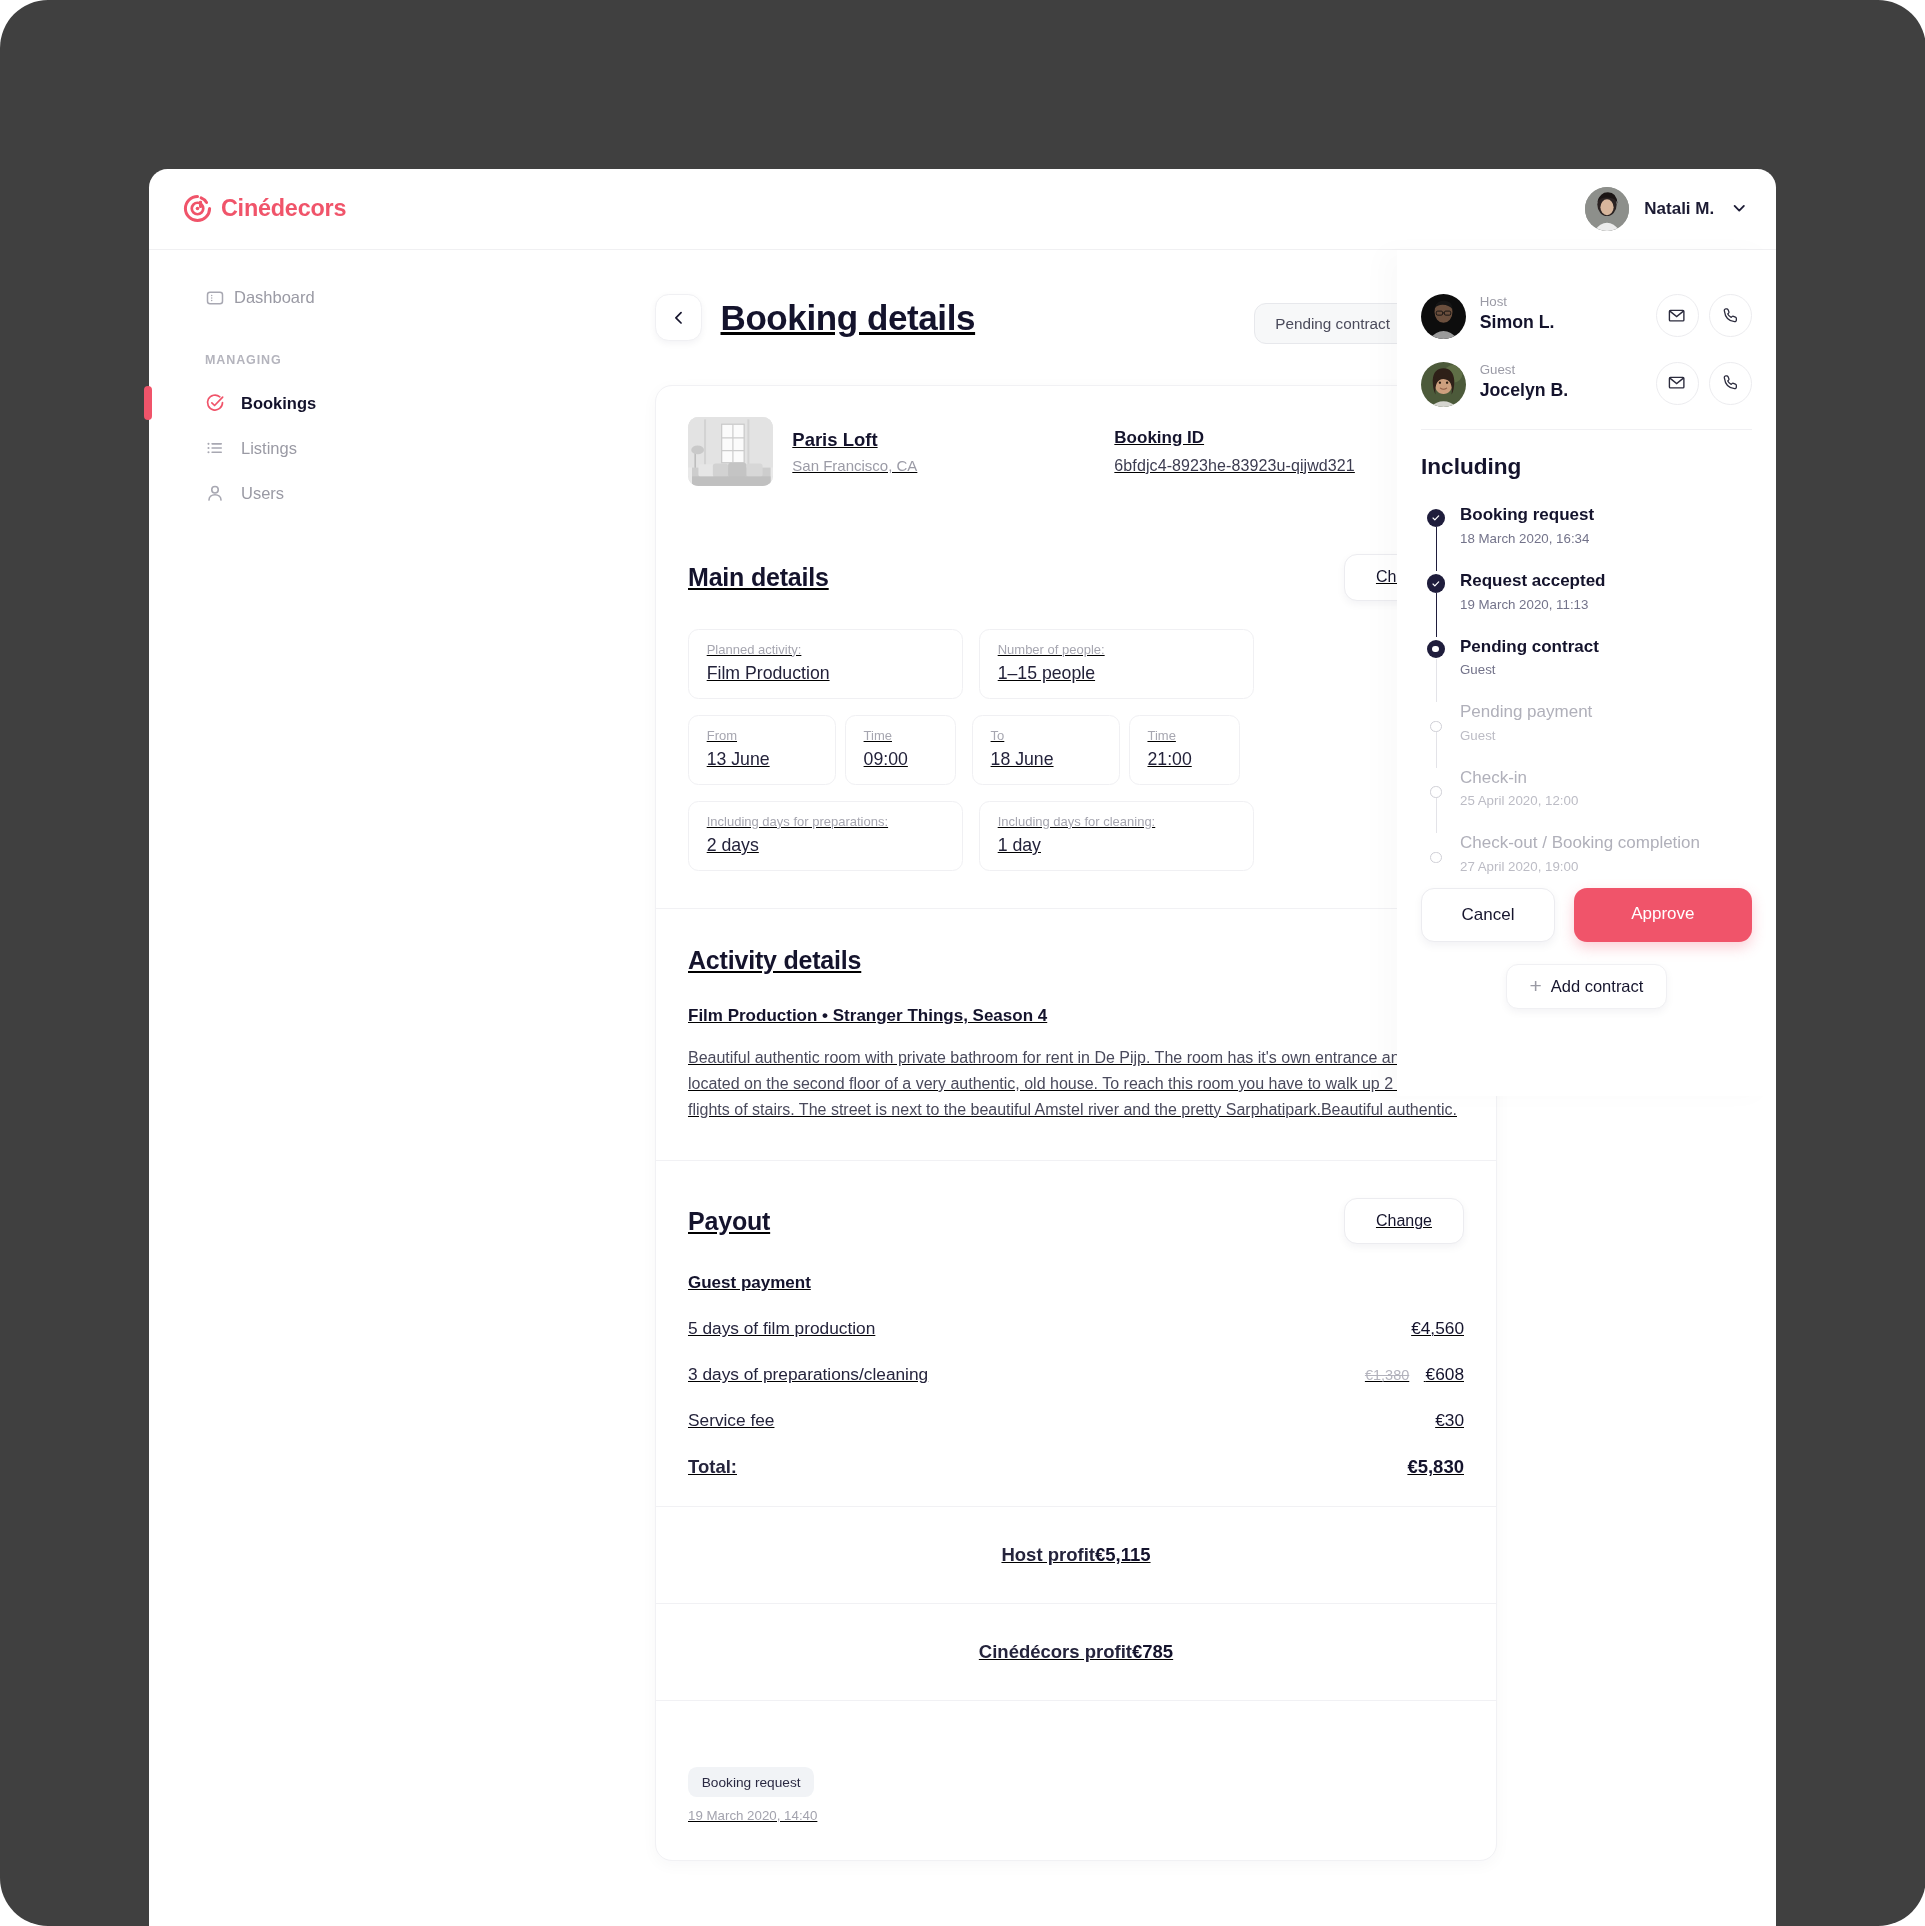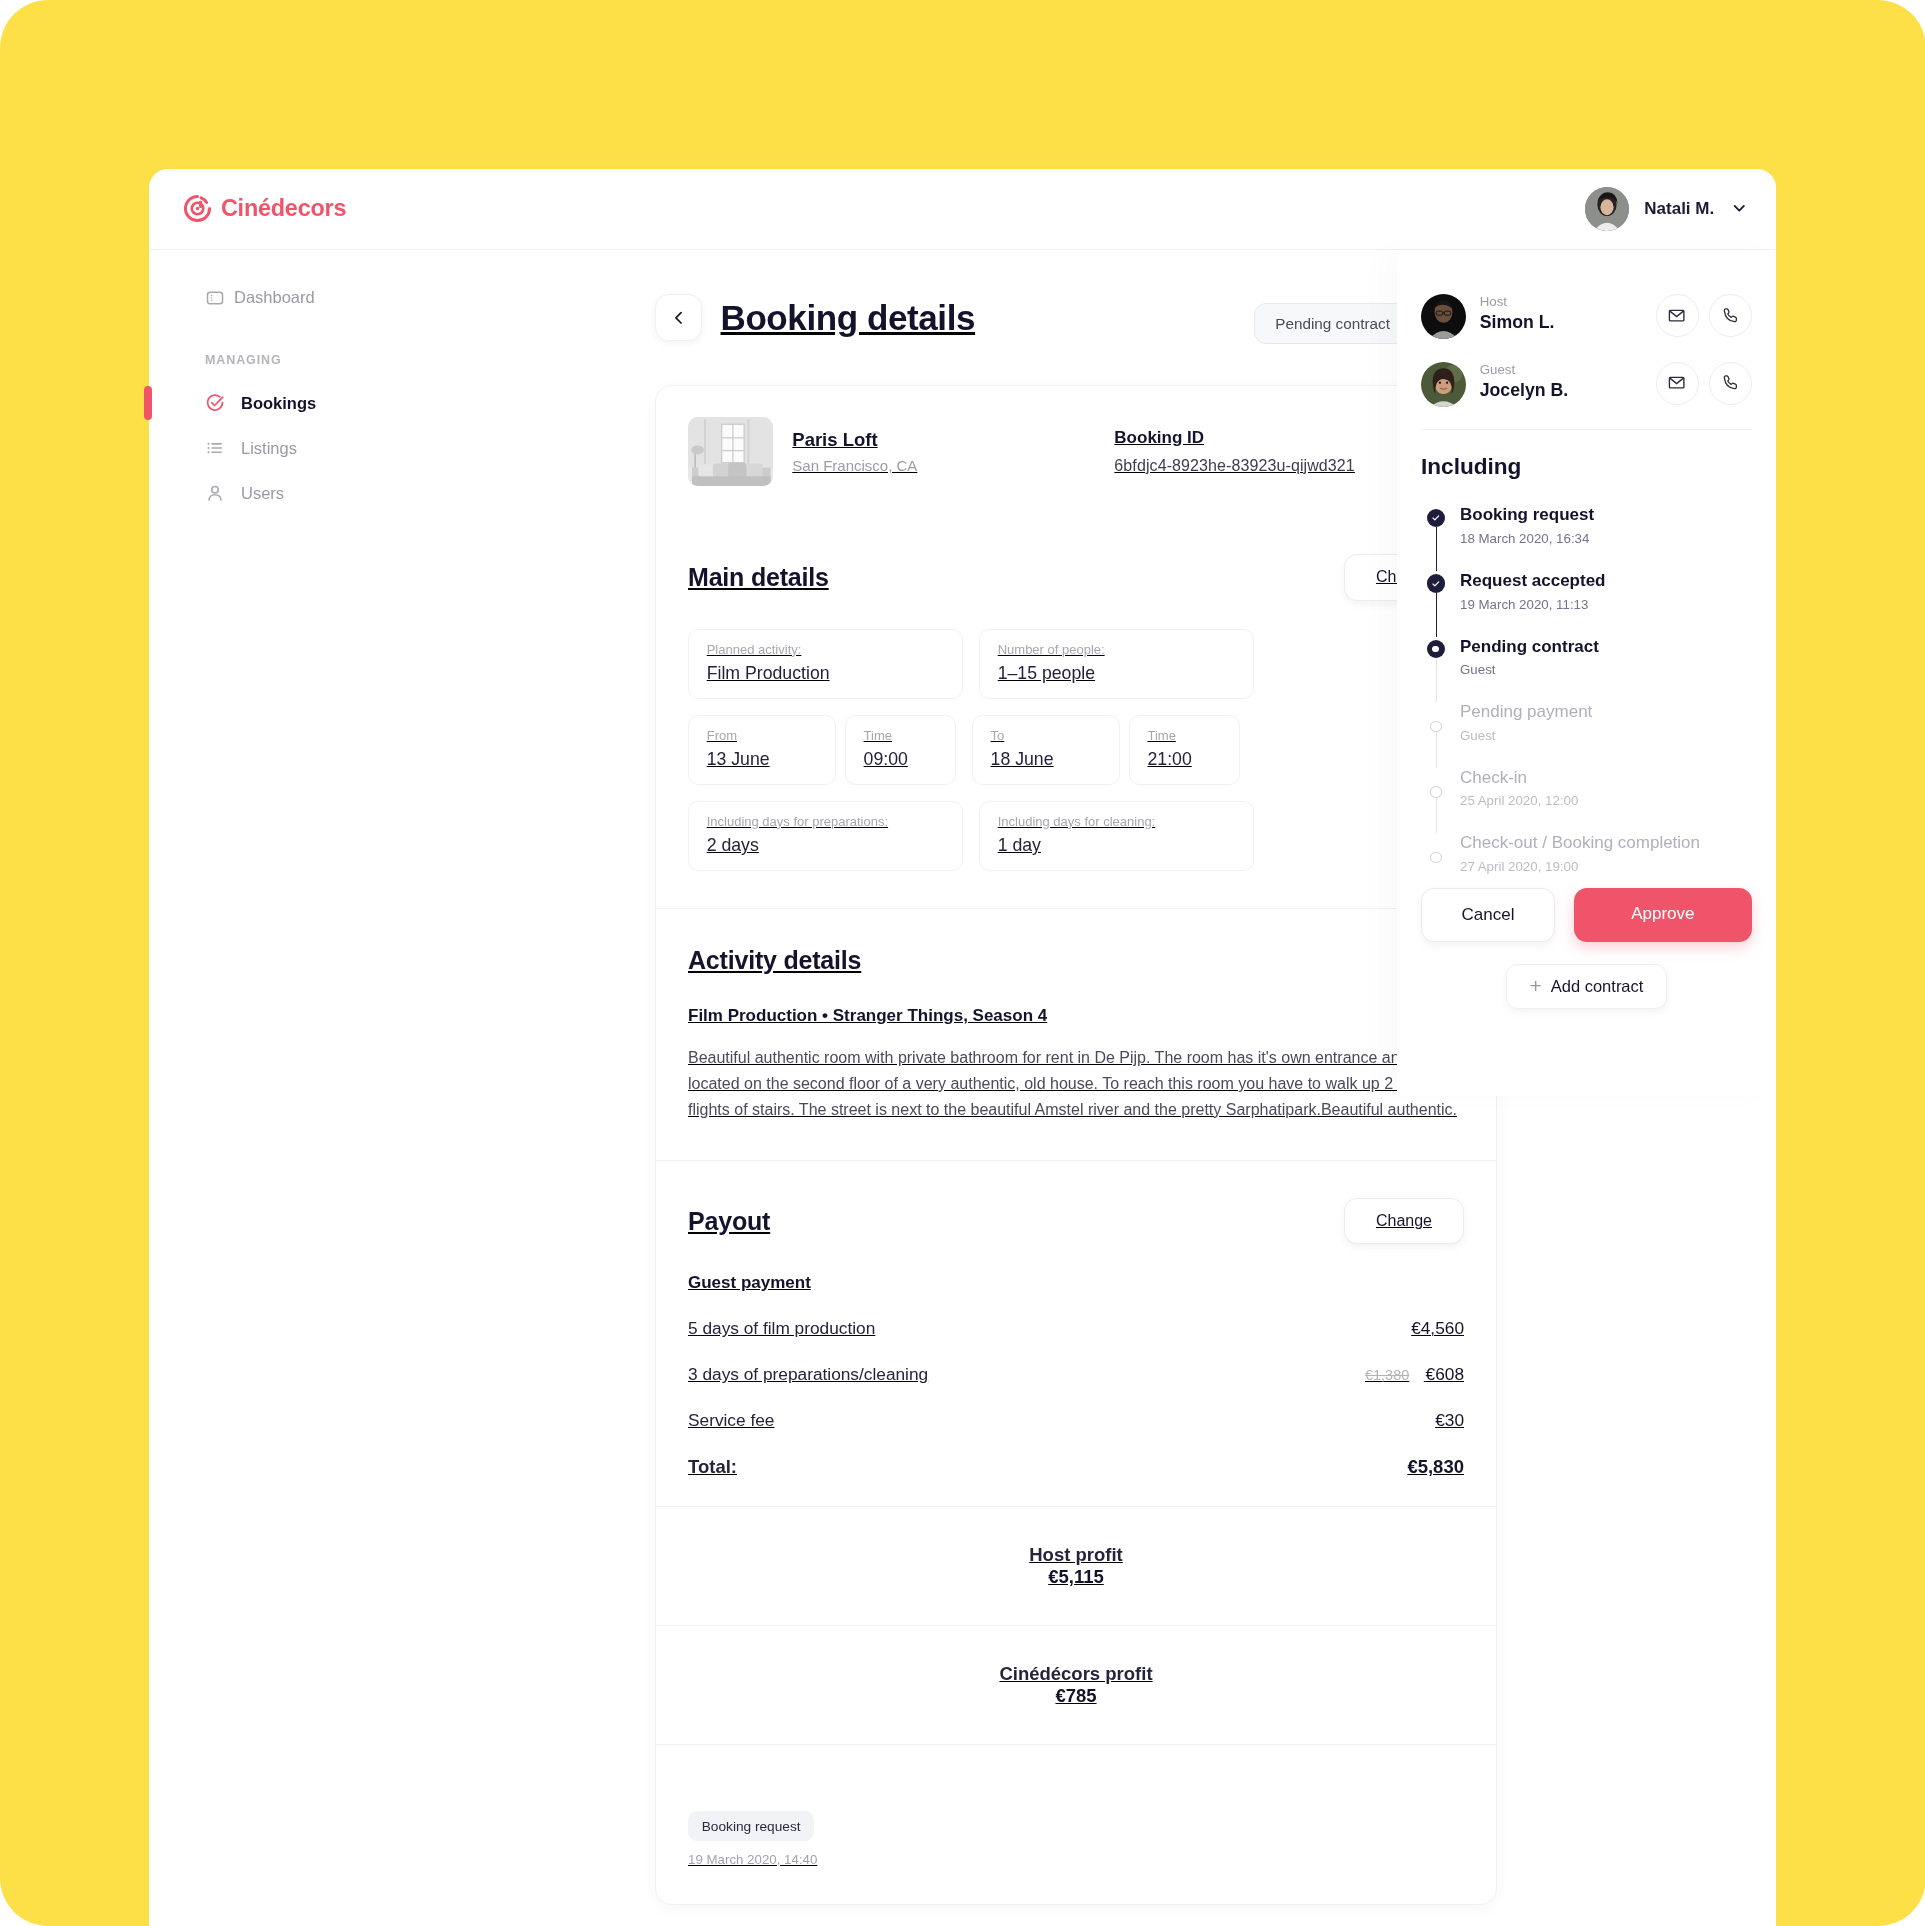--- a/index.html
+++ b/index.html
@@ -5,21 +5,21 @@
   * { box-sizing: border-box; margin: 0; padding: 0; }
   html, body {
     width: 1926px; height: 1926px;
     background: #ffffff;
     font-family: "Liberation Sans", sans-serif;
     -webkit-font-smoothing: antialiased;
   }
   .app-frame {
     position: absolute;
     left: 0; top: 0; width: 1926px; height: 1926px;
-    background: #fde047;
+    background: #404040;
     border-radius: 48px;
     overflow: hidden;
   }
   
   .topbar {
     position: absolute;
     left: 149px; top: 169px; width: 1627px; height: 81px;
     background: #ffffff;
     border-top-left-radius: 18.5px;
     border-top-right-radius: 18.5px;
@@ -146,21 +146,21 @@
   .act-sub { margin-top: 31px; font-size: 17px; font-weight: 700; color: #14132c; }
   .act-text { margin-top: 19.3px; font-size: 16px; line-height: 1.62; color: #4a4a5c; max-width: 782px; }
 
   
   .payout-sub { margin-top: 29px; font-size: 17px; font-weight: 700; color: #14132c; }
   .pay-row { display: flex; align-items: baseline; justify-content: space-between; margin-top: 25px; gap: 44px; }
   .pay-label { font-size: 17.3px; color: #25243c; }
   .pay-amt { font-size: 17.3px; color: #14132c; }
   .pay-old { font-size: 14.5px; color: #b3b3bd; text-decoration: line-through; margin-right: 14.5px; }
   .pay-row.total .pay-label, .pay-row.total .pay-amt { font-weight: 700; font-size: 18.5px; }
-  .pay-block { padding: 37px 32px; border-top: 1.2px solid #f1f1f4; display:flex; align-items:center; justify-content: center; flex-direction: column; }
+  .pay-block { padding: 37px 32px; border-top: 1.2px solid #f1f1f4; display:flex; align-items:center; justify-content: center; }
   .pay-block .pay-label { font-weight: 700; font-size: 18.5px; }
   .pay-block .pay-amt { font-weight: 700; font-size: 18.5px; }
 
   
   .chip {
     display: inline-block; padding: 7.3px 13.7px; border-radius: 8.9px;
     background: #f1f3f6; font-size: 13.7px; color: #2a2942; font-weight: 400;
   }
   .feed-time { margin-top: 10.5px; font-size: 13.3px; color: #a3a3ae; }
 

